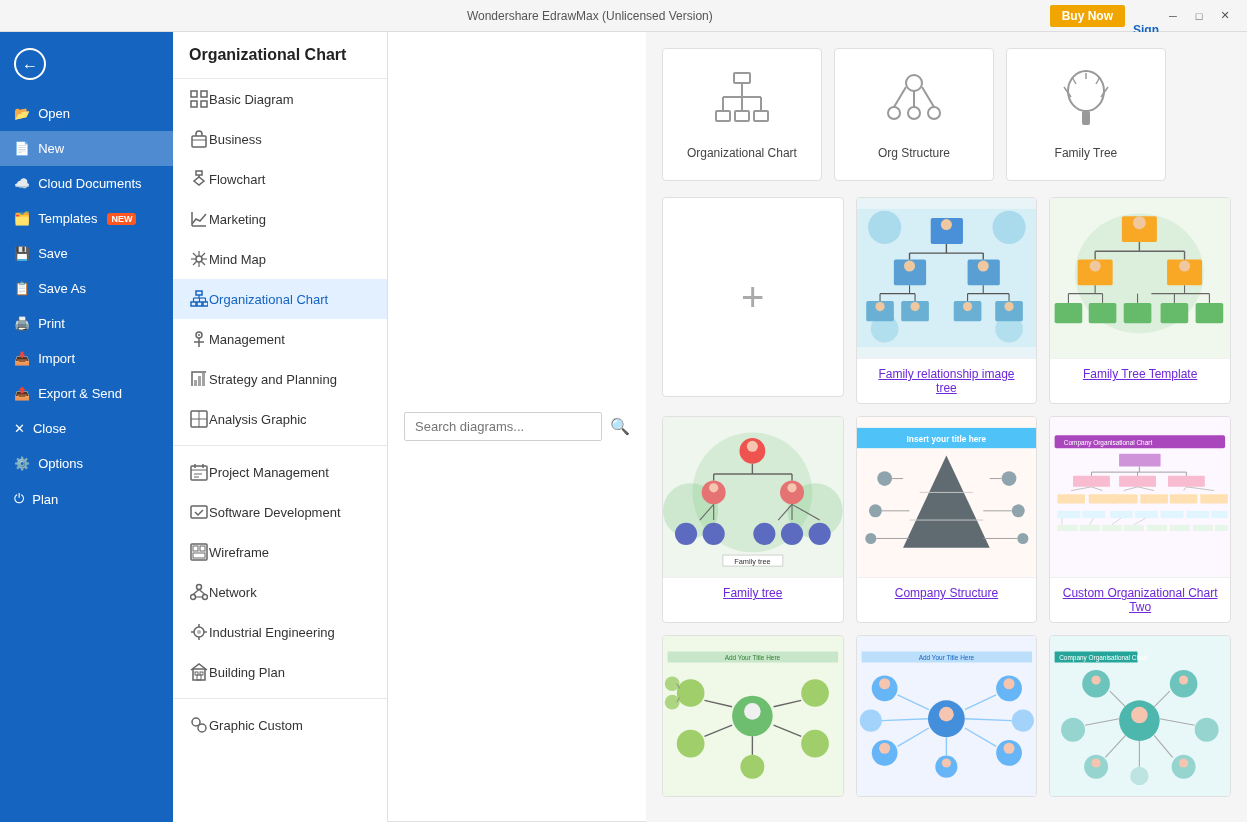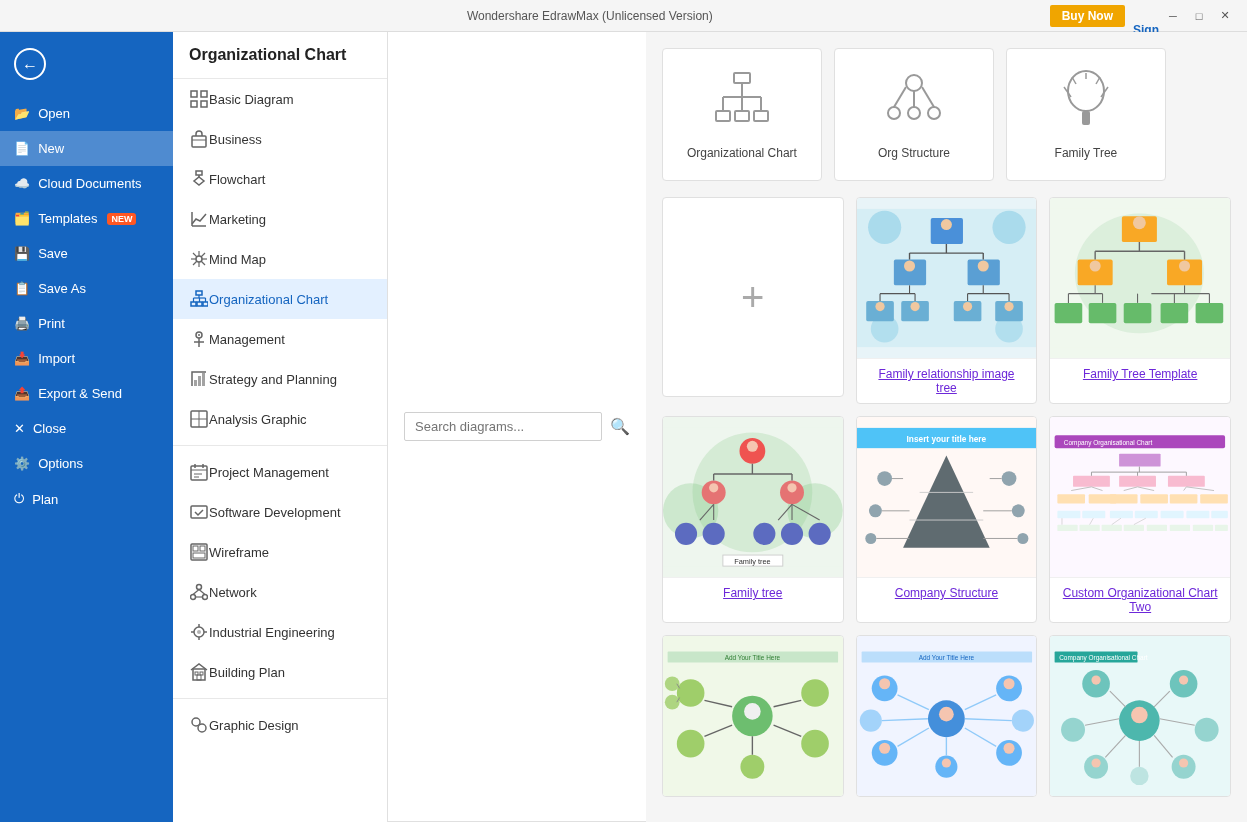--- a/index.html
+++ b/index.html
@@ -495,21 +495,21 @@
 
       <div class="cat-divider"></div>
 
       <div class="cat-item">
         <div class="cat-icon">
           <svg width="18" height="18" viewBox="0 0 18 18">
               <circle cx="6" cy="6" r="4" fill="none" stroke="#666" stroke-width="1.5"></circle>
               <circle cx="12" cy="12" r="4" fill="none" stroke="#666" stroke-width="1.5"></circle>
             </svg>
         </div>
-        <span>Graphic Design</span>
+        <span>Graphic Custom</span>
       </div>
 
     </div>
   </div>
 
   <div class="main-content">
 
     <div class="search-bar">
       <input class="search-input" type="text" placeholder="Search diagrams..." style="">
       <button class="search-icon-btn">🔍</button>

